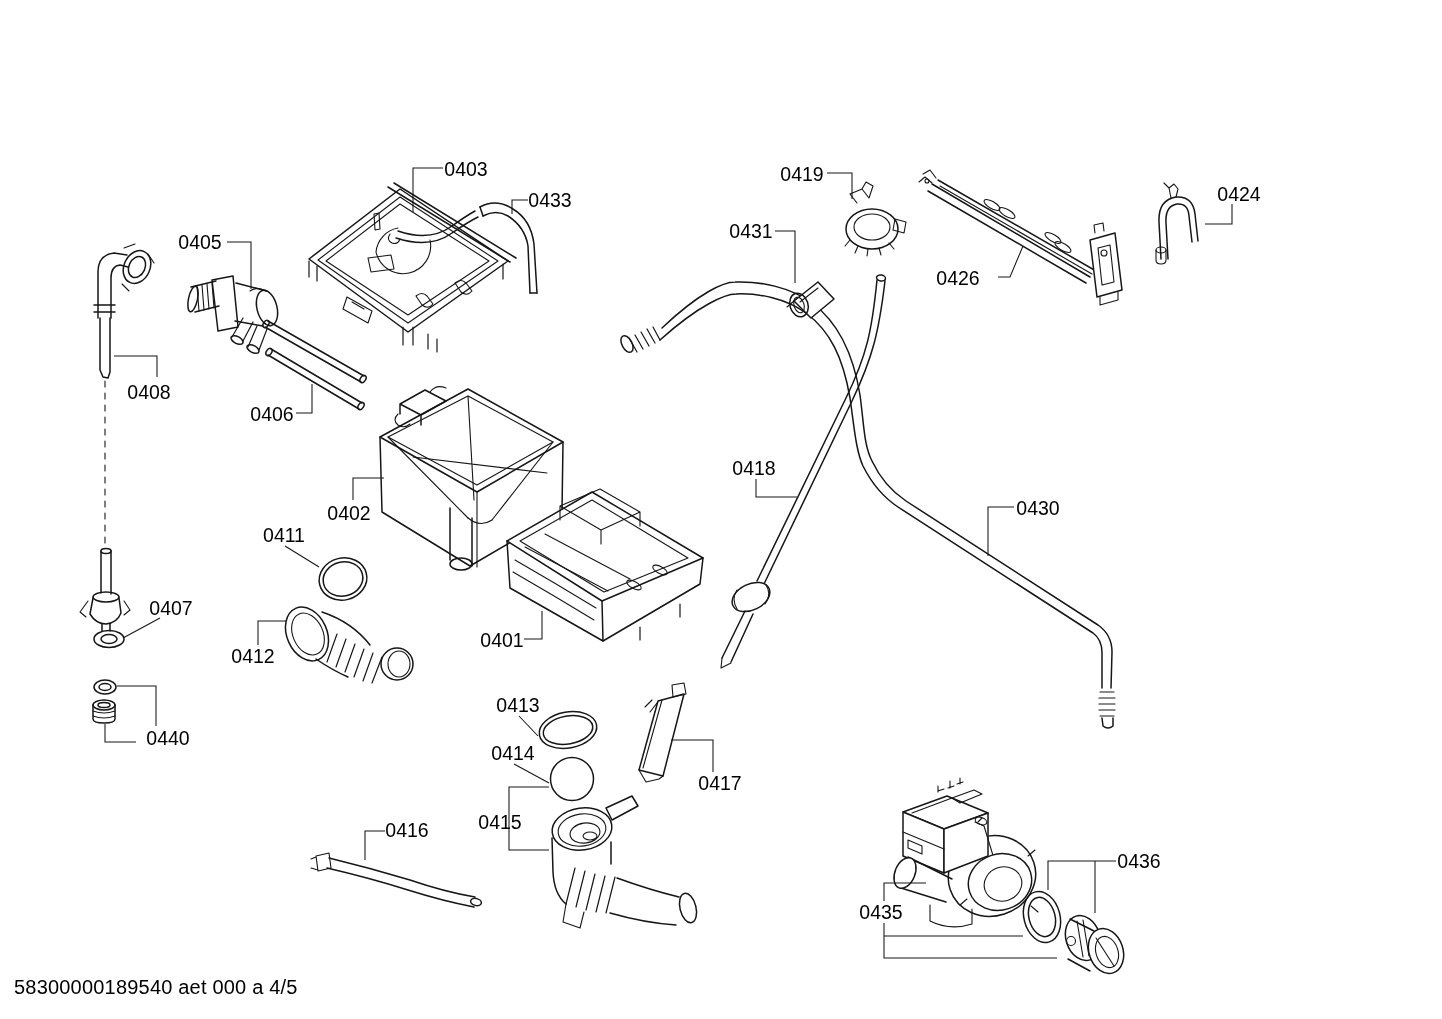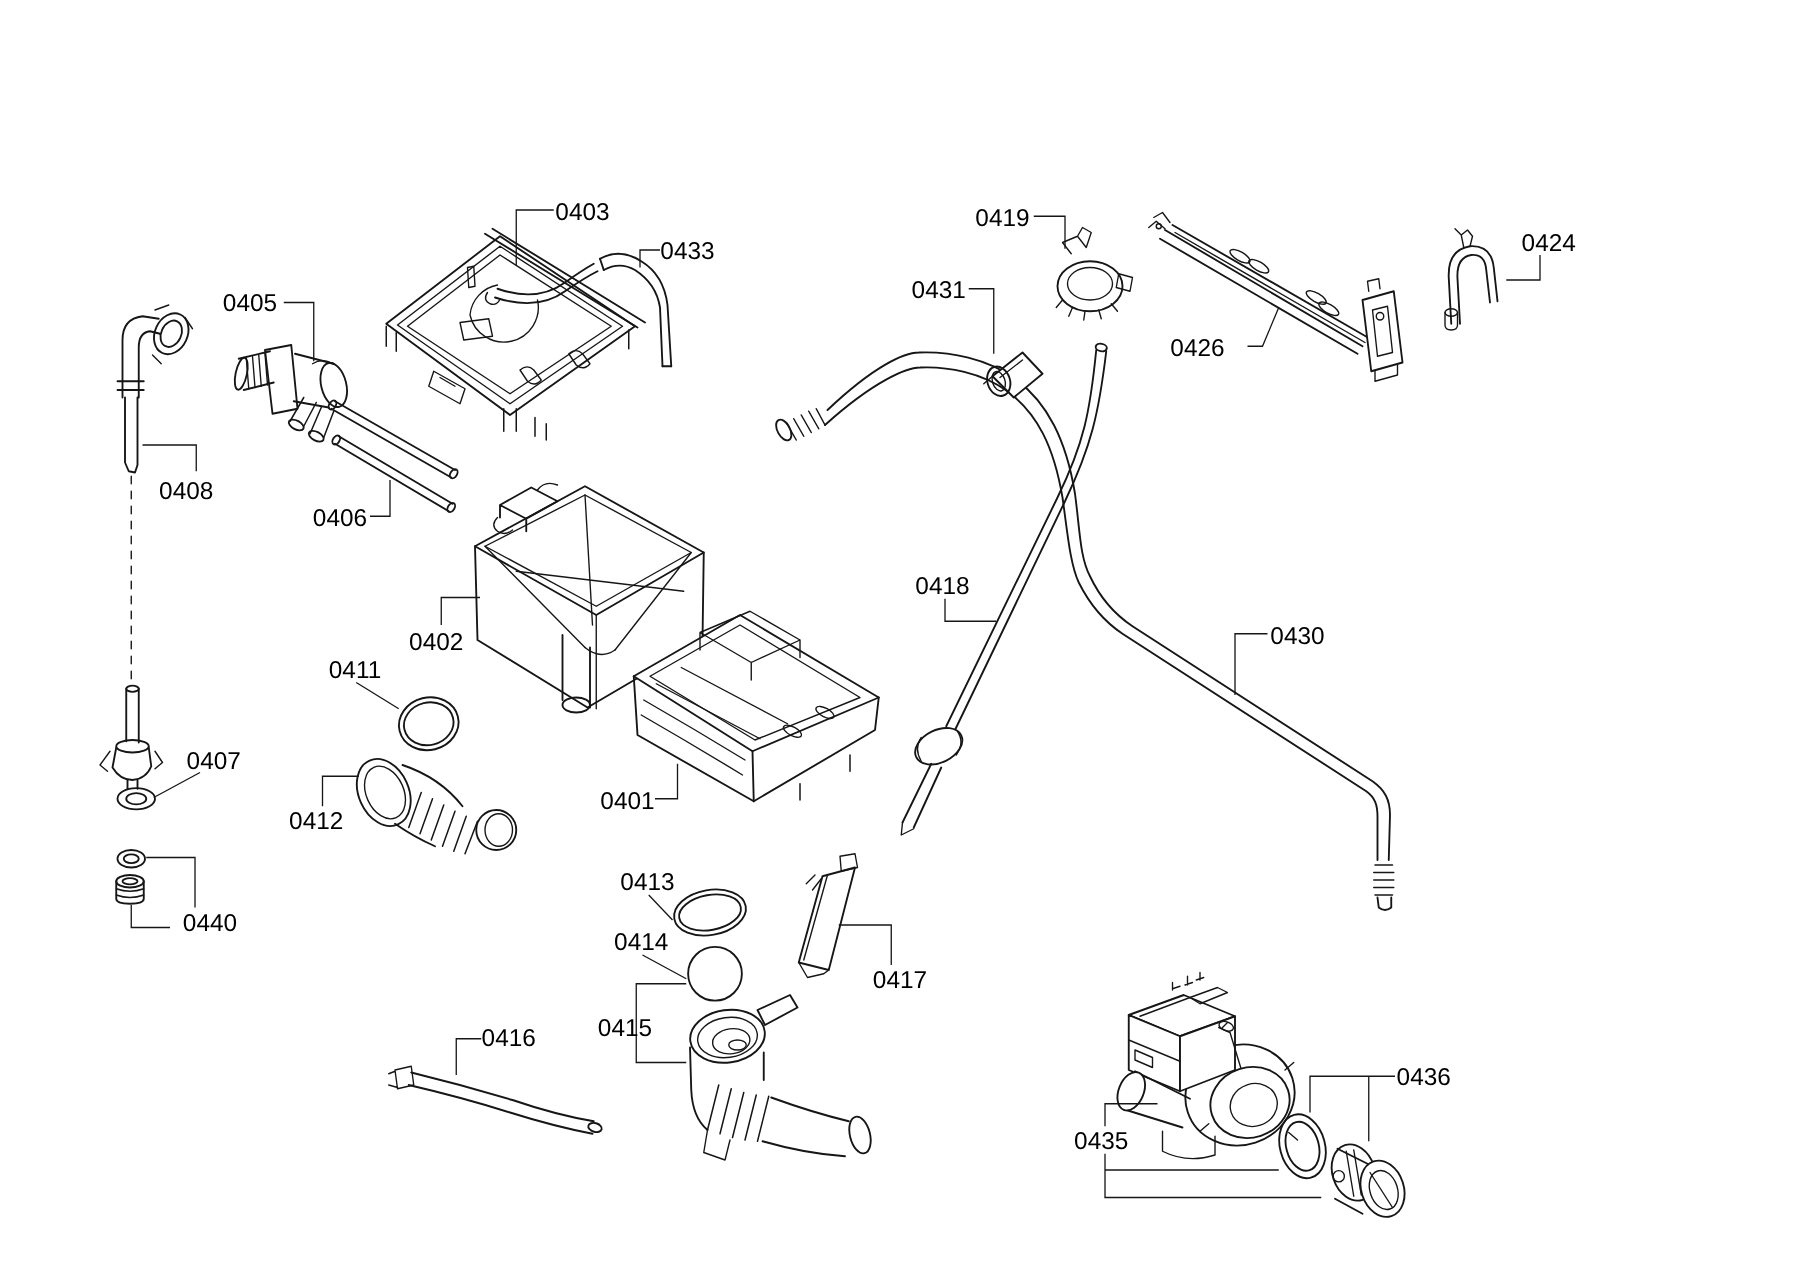--- a/index.html
+++ b/index.html
@@ -307,13 +307,14 @@
     <text x="958" y="285">0426</text>
     <text x="1038" y="515">0430</text>
     <text x="751" y="238">0431</text>
     <text x="550" y="207">0433</text>
     <text x="881" y="919">0435</text>
     <text x="1139" y="868">0436</text>
     <text x="168" y="745">0440</text>
   </g>
 </svg>
 
+<div class="footer">58300000189540 aet 000 a 4/5</div>
 </div>
 
 </body></html>

